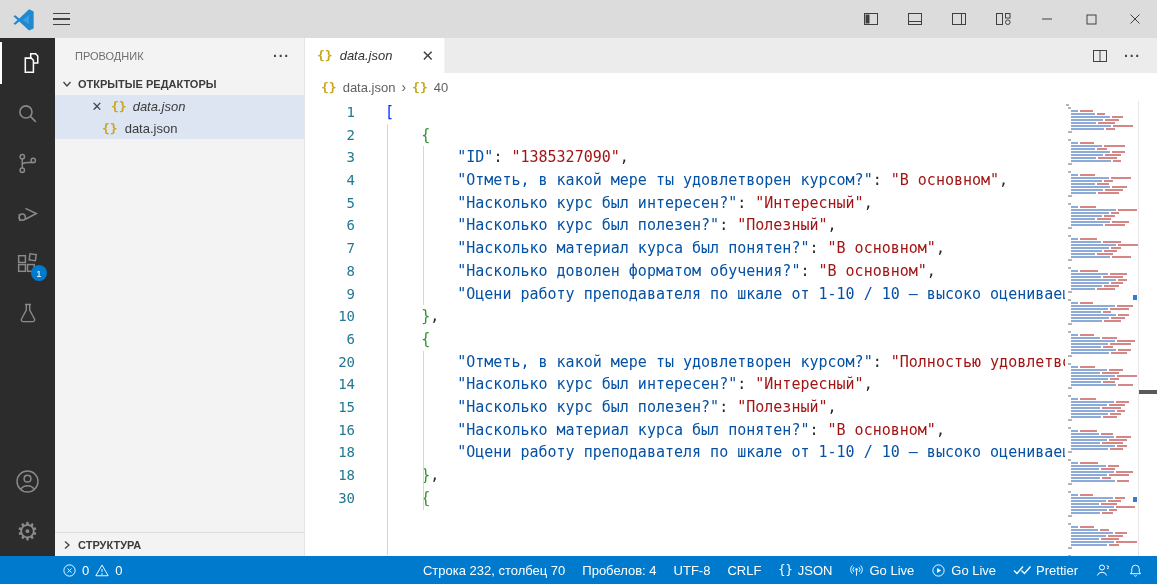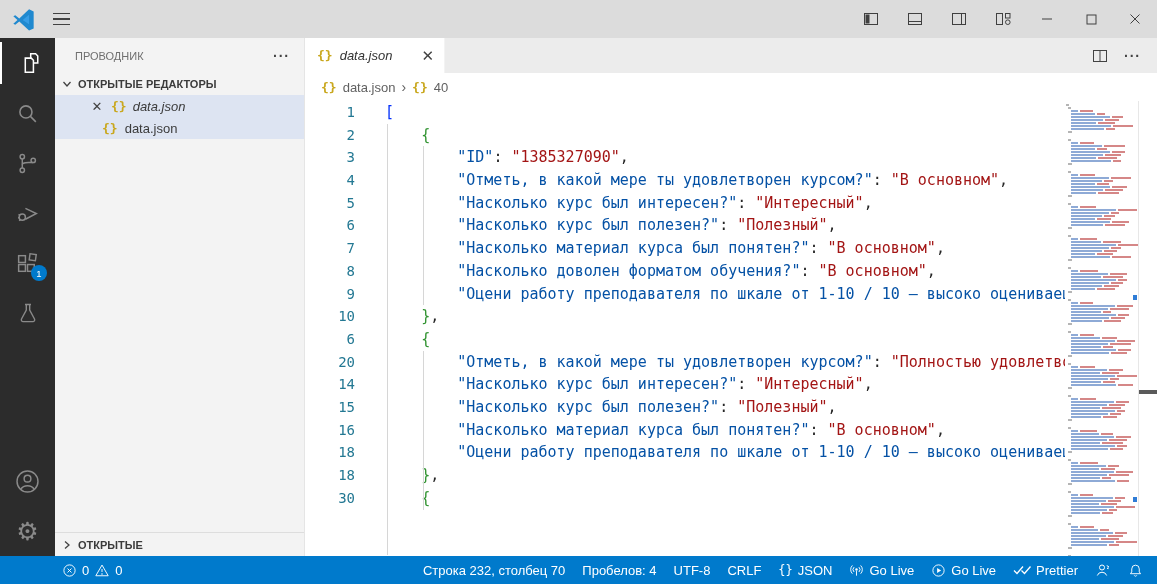--- a/index.html
+++ b/index.html
@@ -232,21 +232,21 @@
         <span>data.json</span>
       </div>
 
       <div class="sb-bottom">
         <div class="sb-section-header">
           <span class="chev">
             <svg class="ic" width="10" height="10" viewBox="0 0 10 10" fill="none" stroke="#424242" stroke-width="1.3">
                 <path d="M3 1.5 L7 5 3 8.5"></path>
               </svg>
           </span>
-          <span>ОТКРЫТЫЕ</span>
+          <span>СТРУКТУРА</span>
         </div>
       </div>
     </div>
 
     <div class="editor">
       <div class="tabbar">
         <div class="tab">
           <span class="json-icon">{}</span>
           <span class="tab-label">data.json</span>
           <span class="tab-close">✕</span>

